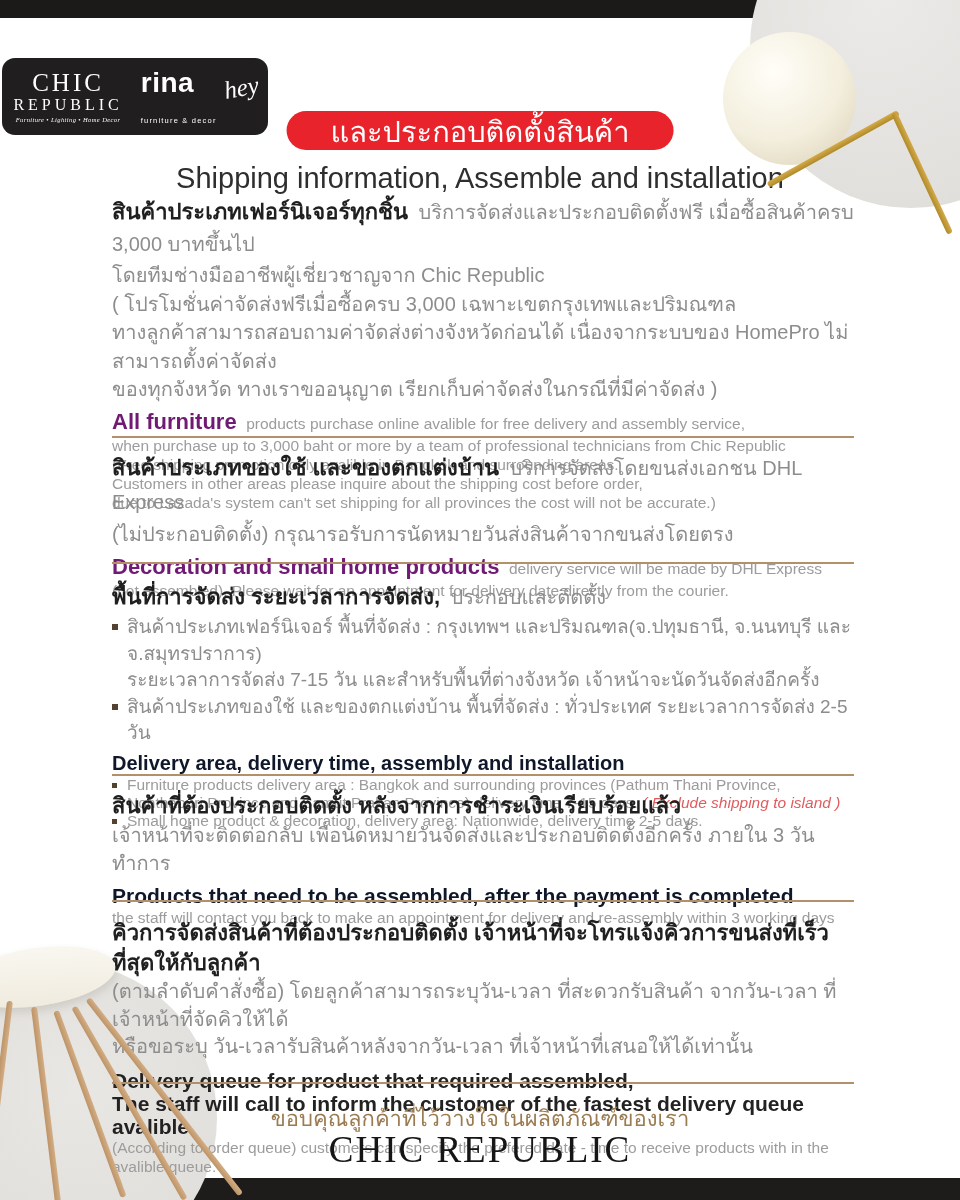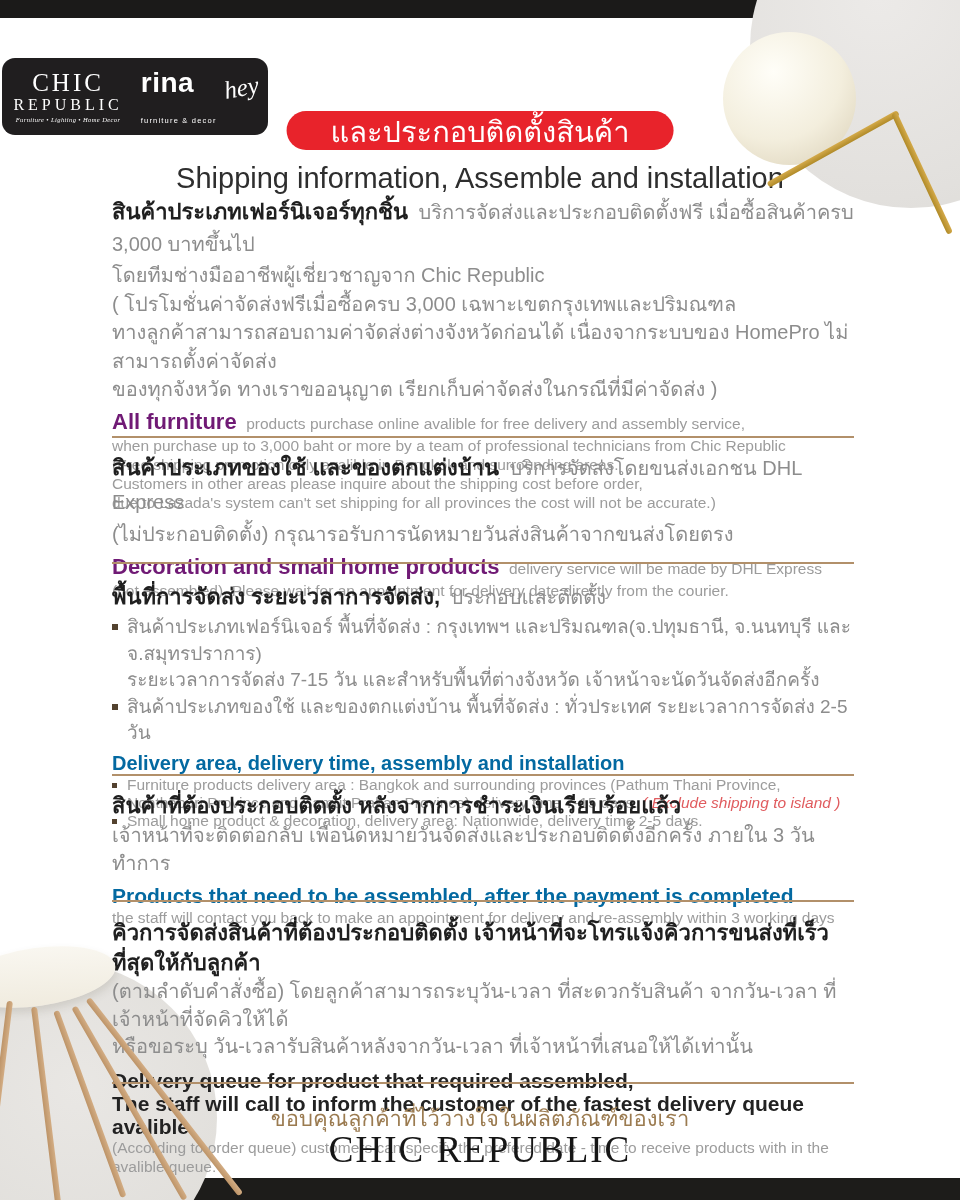--- a/index.html
+++ b/index.html
@@ -69,21 +69,21 @@
   .th-headline { line-height:30px; }
   .th-bold { font-size:22px; font-weight:700; color:#1f1f1f; }
   .th-rest { font-size:20px; color:#8d8d8d; margin-left:6px; }
   .th-line { font-size:20px; color:#8d8d8d; line-height:28.5px; }
   .th-sub  { font-size:20px; color:#8d8d8d; line-height:28px; }
 
   .en-lead-line { line-height:24px; margin-top:6px; }
   .en-bold-lead { font-size:22px; font-weight:700; color:#701a75; }
   .en-rest { font-size:15.5px; color:#9c9c9c; margin-left:5px; }
   .en-line { font-size:15.5px; color:#9c9c9c; line-height:19px; }
-  .en-head { font-size:20px; font-weight:700; color:#0369a1; line-height:25px; }
+  .en-head { font-size:20px; font-weight:700; color:#0f172a; line-height:25px; }
   .en-head-strong { font-size:21px; font-weight:700; color:#222; line-height:23px; }
 
   .bullets-th { margin-top:0; }
   .bullet { position:relative; padding-left:15px; }
   .bullet::before { content:""; position:absolute; left:0; top:10px; width:6px; height:6px; background:#53422f; }
   .bullet .th-bline { font-size:19px; color:#8d8d8d; line-height:26.5px; }
   .bullet-en::before { top:7px; width:5px; height:5px; }
   .bullet .en-bline { font-size:15.5px; color:#9c9c9c; line-height:18px; }
   .red-inline { color:var(--inline-red,#e05b5e);font-style:italic; }
 

